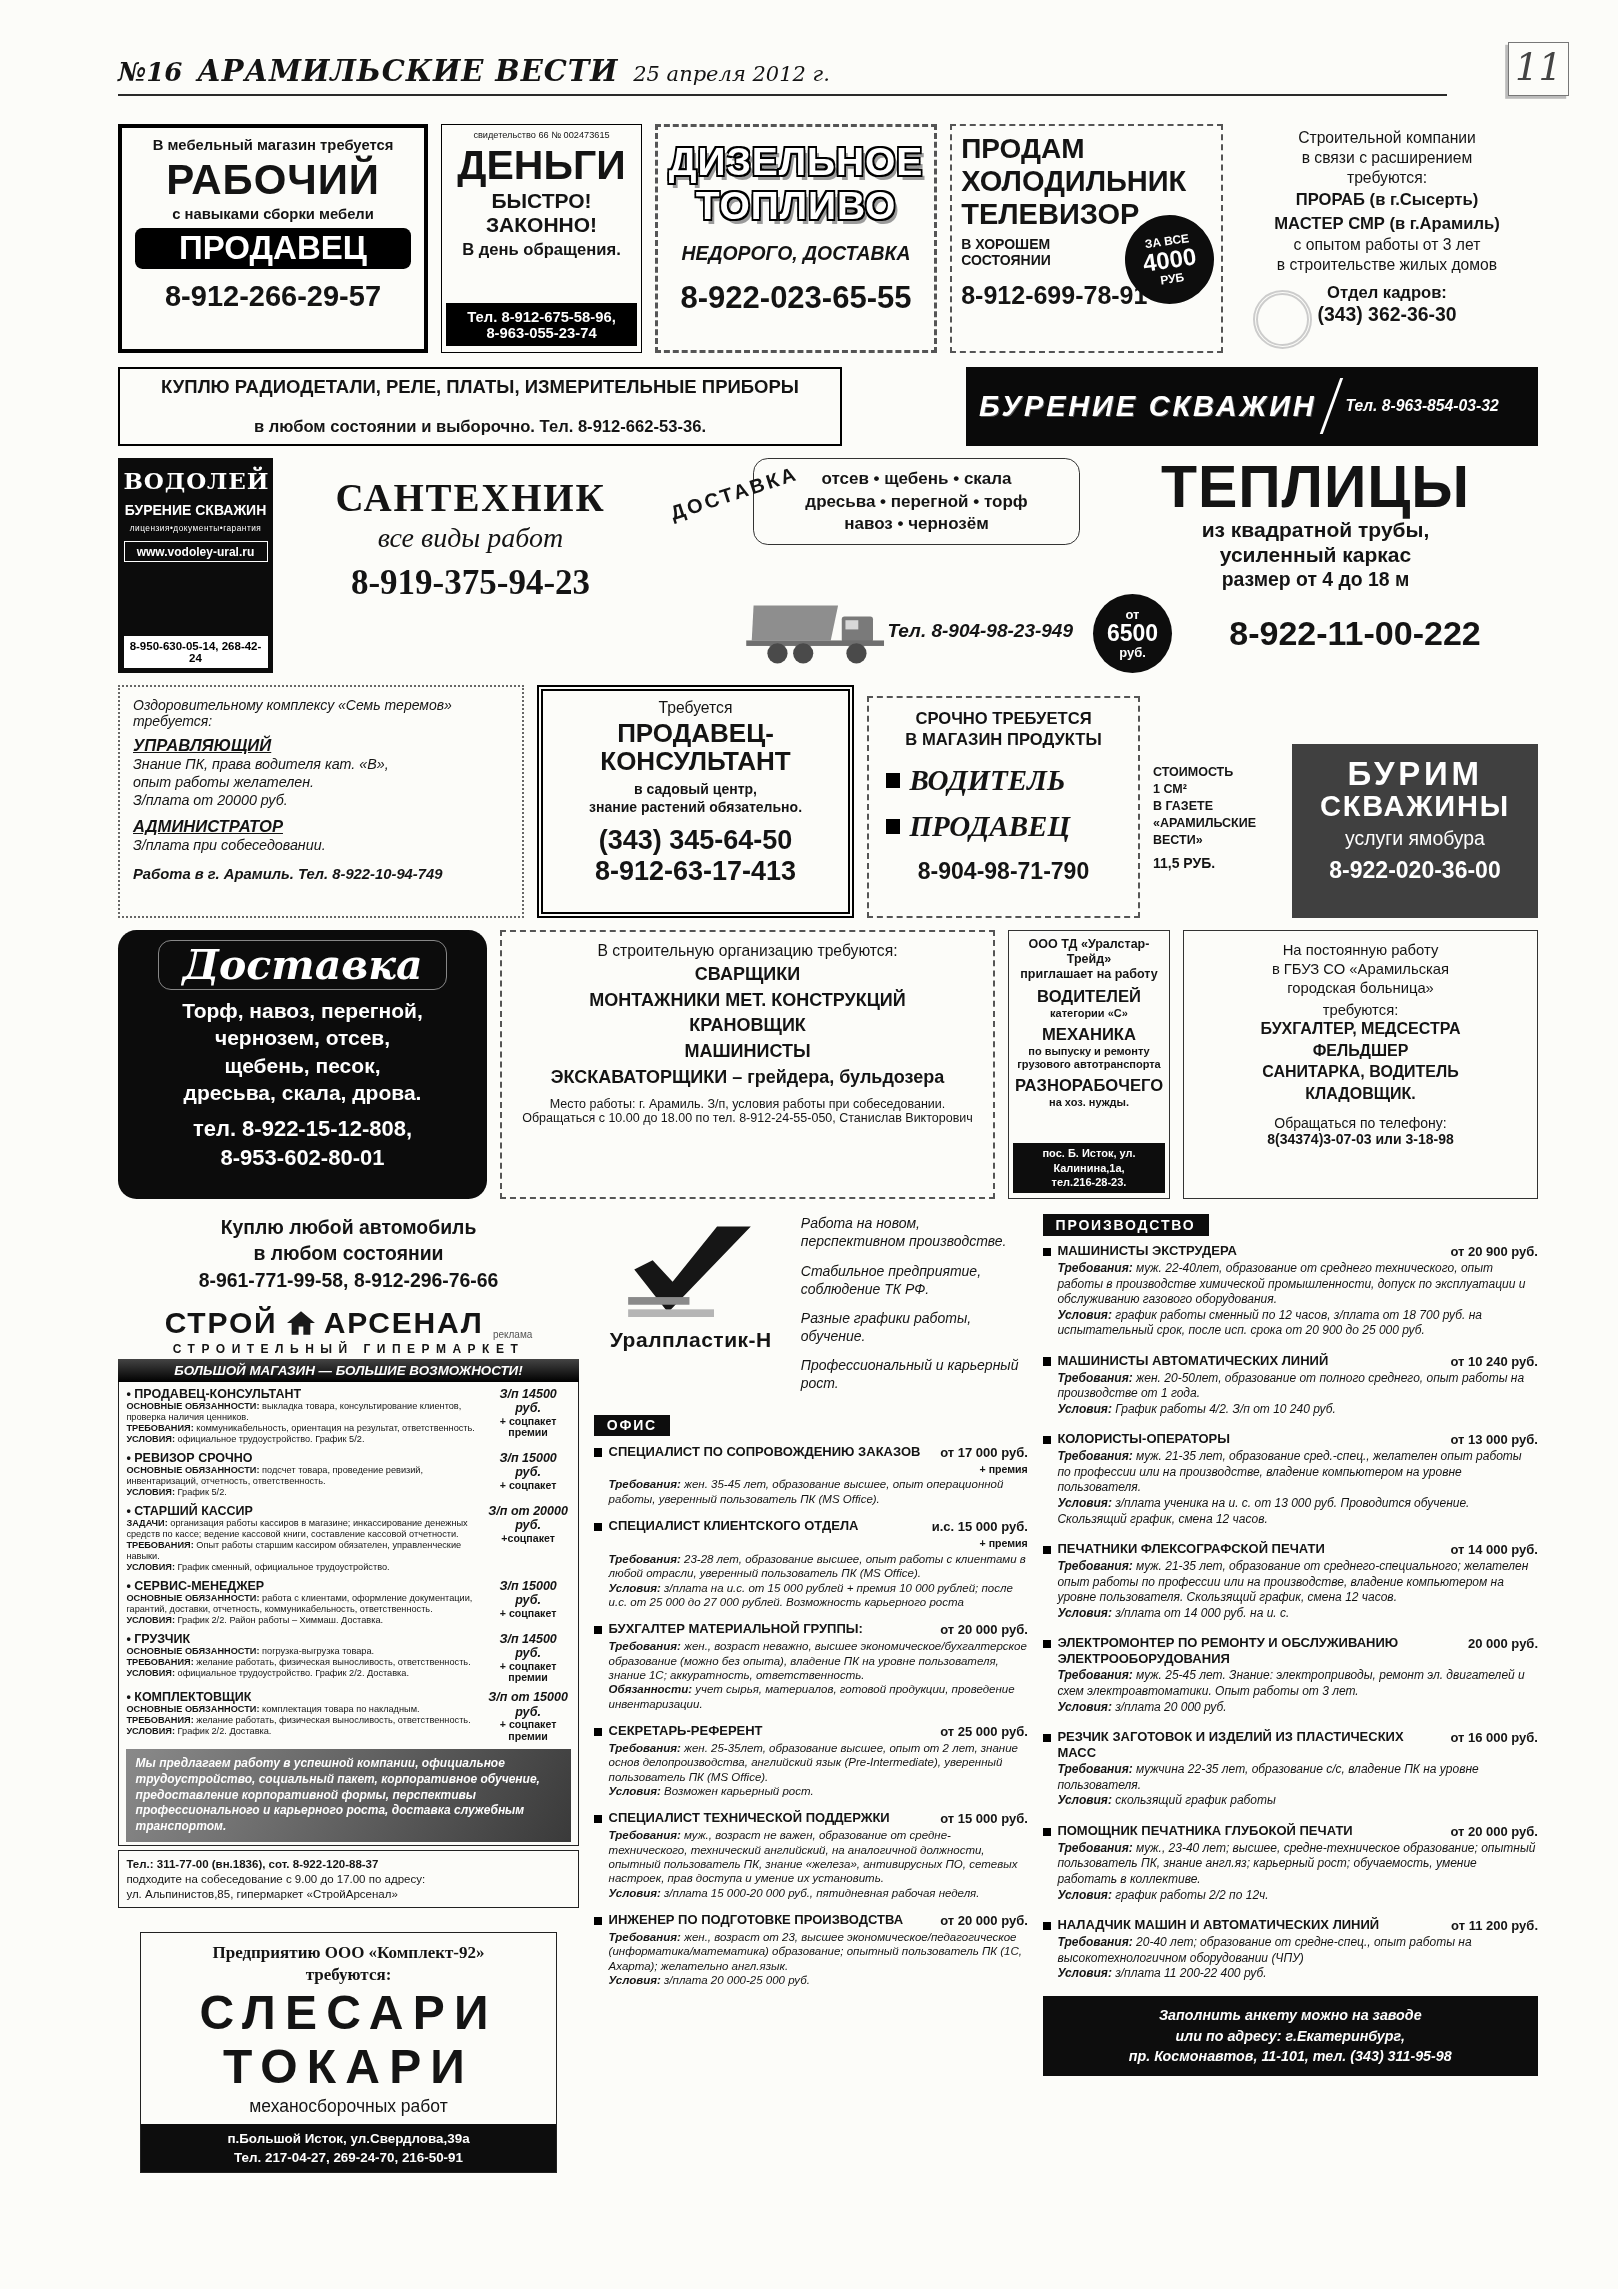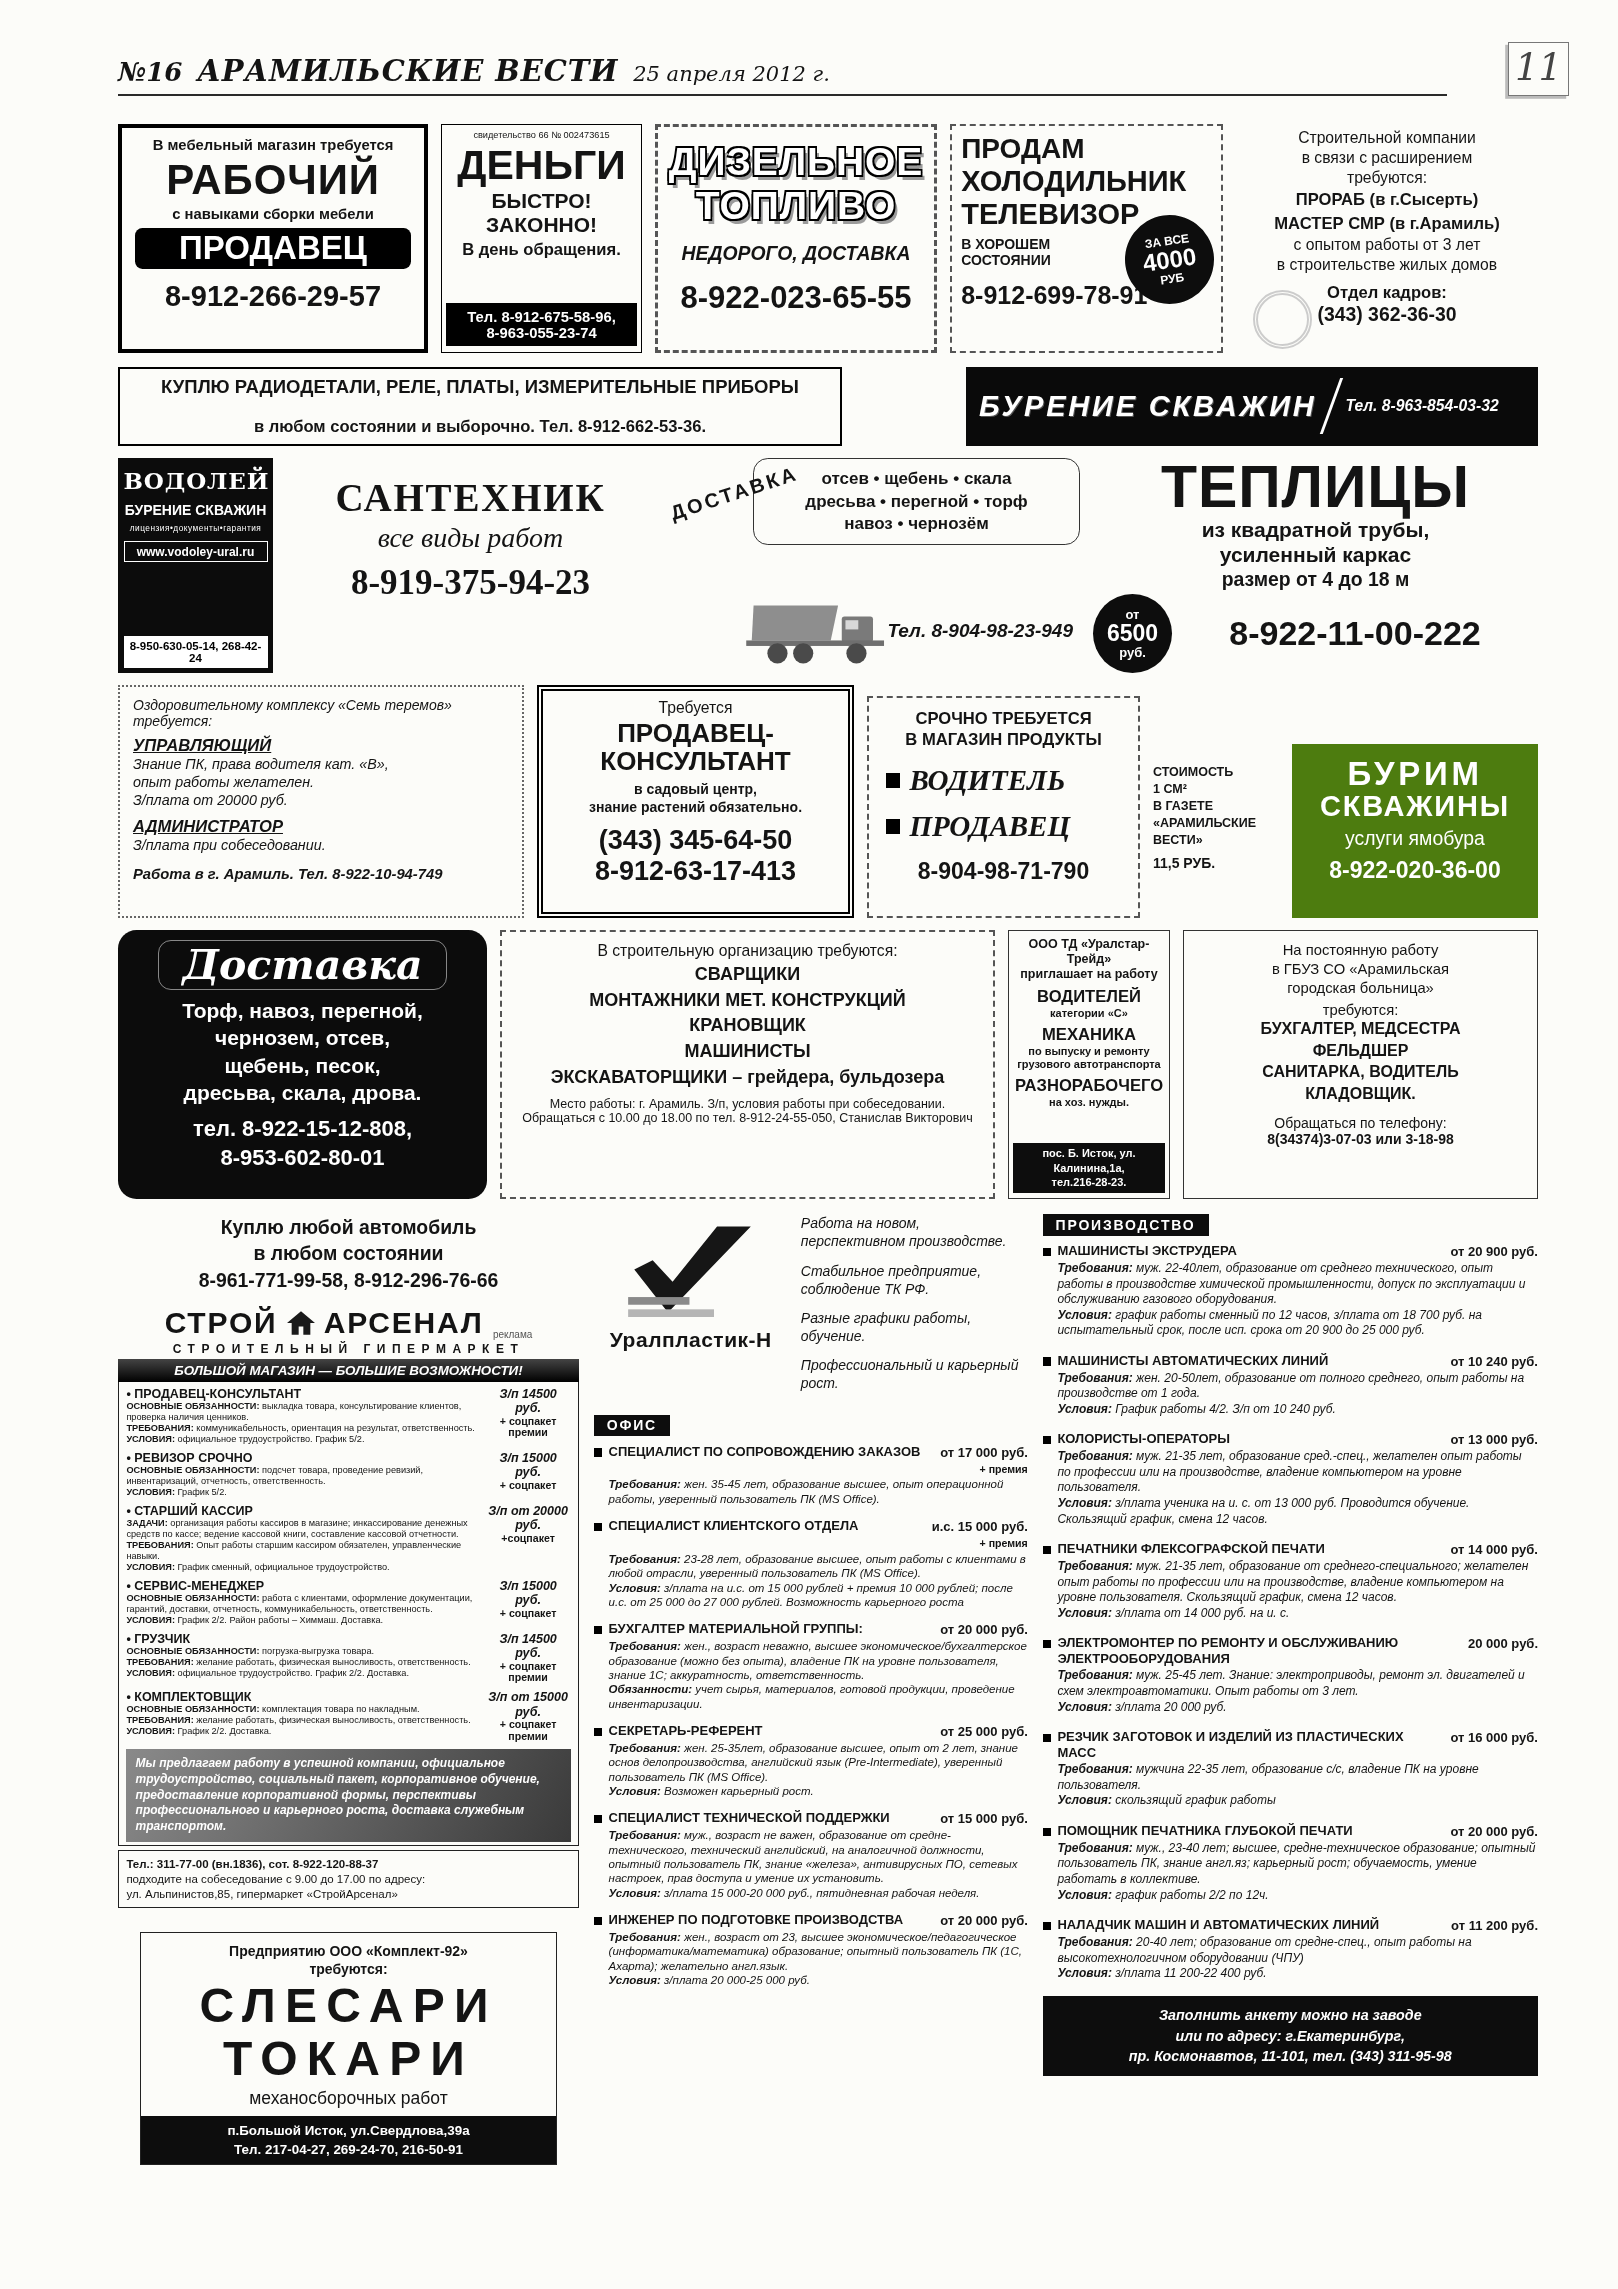--- a/index.html
+++ b/index.html
@@ -135,21 +135,21 @@
   .urgent { width:273px; border:2.8px dashed #555; padding:11px 11px; min-height:222px; margin-top:11px; }
   .u-intro { font-weight:900; font-size:16.6px; text-align:center; line-height:1.25; }
   .u-job { display:flex; align-items:center; margin-top:13px; }
   .u-sq { width:14.8px; height:14.8px; background:#000; margin:0 9.2px 0 5.5px; }
   .u-job span.jt { font-family:"Liberation Serif",serif; font-style:italic; font-weight:bold; font-size:29px; }
   .u-phone { text-align:center; font-size:23px; font-weight:900; margin-top:14.8px; }
 
   .pricenote { width:126px; margin-top:79px; font-weight:900; font-size:12.5px; line-height:1.35; }
   .pricenote .pn-big { font-size:14px; margin-top:5.5px; }
 
-  .burim { flex:1; background:#4d7c0f; color:#fff; text-align:center; padding:13px 5.5px; margin-top:59px;
+  .burim { flex:1; background:#404040; color:#fff; text-align:center; padding:13px 5.5px; margin-top:59px;
            align-self:flex-start; min-height:174px; }
   .bu-1 { font-size:33px; font-weight:900; letter-spacing:3.7px; line-height:1; }
   .bu-2 { font-size:29px; font-weight:900; letter-spacing:1.8px; }
   .bu-3 { font-size:19.4px; margin-top:3.7px; }
   .bu-p { font-size:23px; font-weight:900; margin-top:7.4px; }
 
   
   .dblack { width:369px; background:#0c0c0c; color:#fff; border-radius:18.5px; text-align:center;
             padding:9.2px 9.2px; min-height:269px; }
   .db-title { font-family:"DejaVu Serif",serif; font-style:italic; font-weight:bold; font-size:41px;
@@ -200,21 +200,21 @@
   .sa-body { font-size:9.2px; line-height:1.18; }
   .sa-right { flex:0 0 85px; text-align:center; }
   .sa-salary { font-weight:900; font-style:italic; font-size:12.5px; line-height:1.15; }
   .sa-bonus { font-weight:bold; font-size:10.6px; line-height:1.1; }
   .sa-promo { background:linear-gradient(120deg,#8a8a8a,#3a3a3a); color:#fff; font-weight:bold;
               font-style:italic; font-size:12px; line-height:1.3; padding:7.4px 9.2px; }
   .sa-contact { border:1.8px solid #222; padding:5.5px 7.4px; font-size:11.5px; line-height:1.3; margin-top:3.7px; }
   .sa-c1 { font-weight:900; }
 
   .komplekt { width:417px; border:1.8px solid #222; text-align:center; margin:24px auto 0; padding-top:9.2px; }
-  .k-i { font-weight:bold; font-size:14px; line-height:1.3; }
+  .k-i { font-weight:bold; font-size:17px; line-height:1.3;font-family:Liberation Serif, serif; }
   .k-j { font-size:48px; font-weight:900; letter-spacing:9.2px; line-height:1.12; }
   .k-n { font-size:17.5px; margin-top:1.8px; }
   .k-f { background:#0d0d0d; color:#fff; font-weight:bold; font-size:13.4px; line-height:1.45;
          padding:4.6px 1.8px; margin-top:7.4px; }
 
   
   .up-head { display:flex; gap:13px; }
   .up-logo { flex:0 0 194px; text-align:center; padding-top:5.5px; }
   .up-logotext { font-size:21px; font-weight:bold; letter-spacing:0.5px; margin-top:3.7px; }
   .up-intro { flex:1; font-style:italic; font-size:14px; line-height:1.3; }

